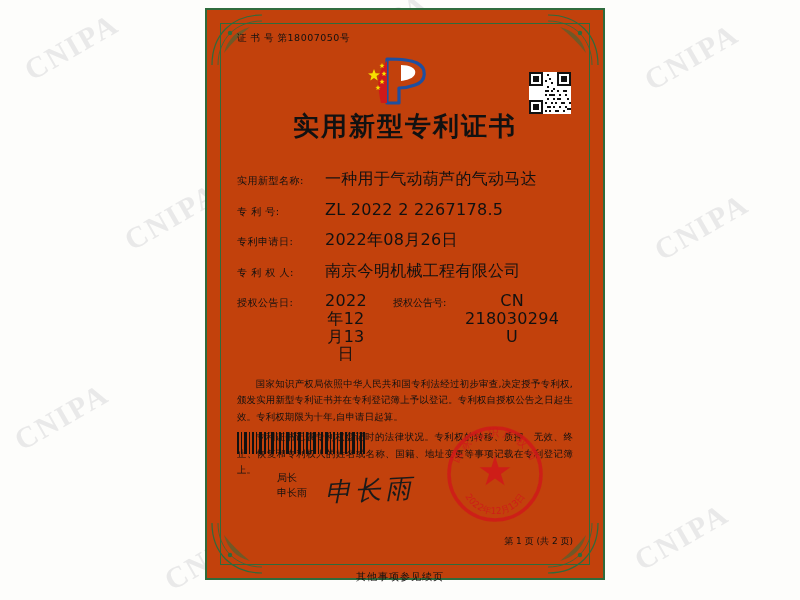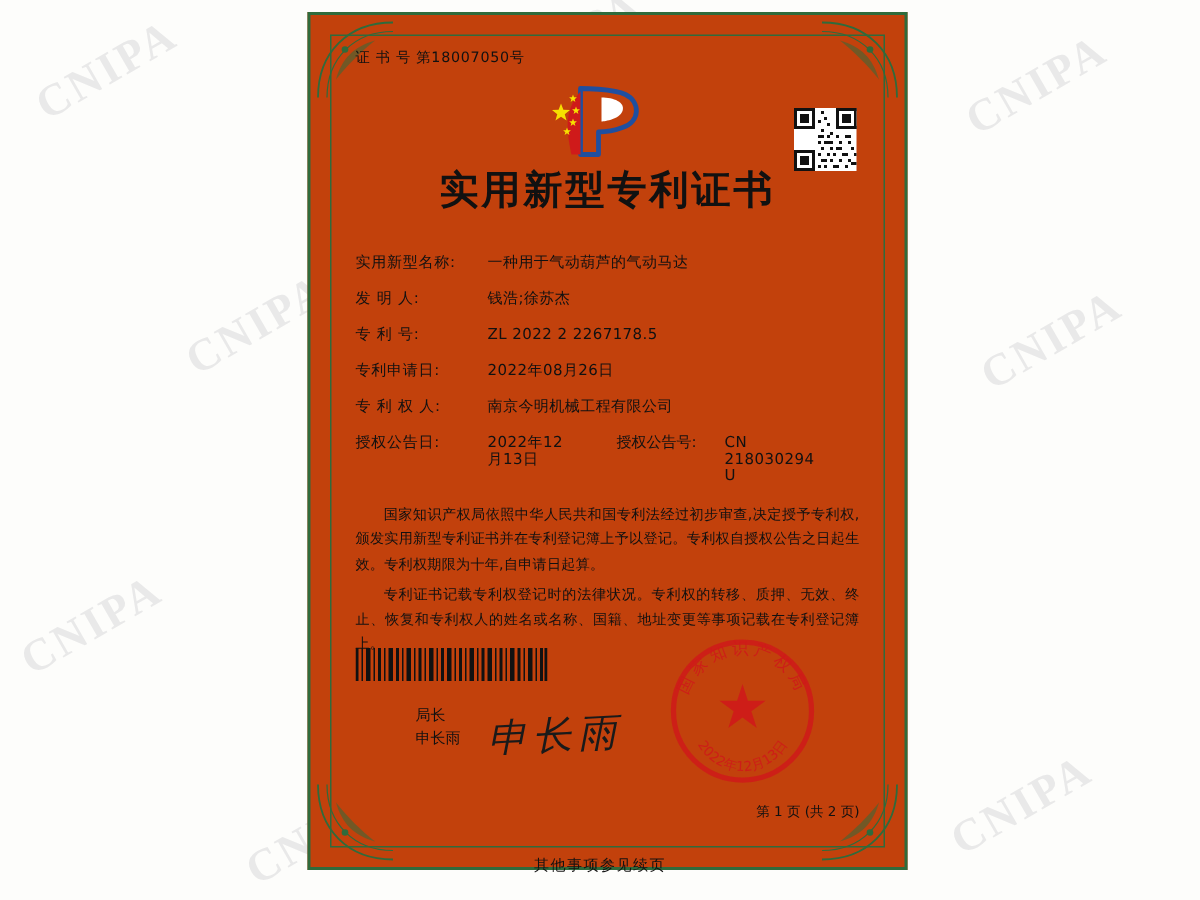--- a/index.html
+++ b/index.html
@@ -118,22 +118,23 @@
     margin-bottom: 13px;
   }
   .flabel {
     width: 88px;
     flex: 0 0 88px;
     font-size: 10px;
     letter-spacing: 0.5px;
     white-space: nowrap;
   }
   .fvalue {
-    font-size: 10px;
+    font-size: 16px;
     letter-spacing: 0.3px;
+    text-align: center;
   }
   .frow.two .fvalue { margin-right: 26px; }
   .flabel2 {
     width: 72px;
     flex: 0 0 72px;
     font-size: 10px;
     white-space: nowrap;
   }
   .para {
     margin-top: 6px;
@@ -315,24 +316,20 @@
       </div>
 
       <div class="title">实用新型专利证书</div>
 
       <div class="fields">
         <div class="frow">
           <div class="flabel">实用新型名称:</div>
           <div class="fvalue">一种用于气动葫芦的气动马达</div>
         </div>
         <div class="frow">
-          <div class="flabel">发  明  人:</div>
-          <div class="fvalue">钱浩;徐苏杰</div>
-        </div>
-        <div class="frow">
           <div class="flabel">专  利  号:</div>
           <div class="fvalue">ZL 2022 2 2267178.5</div>
         </div>
         <div class="frow">
           <div class="flabel">专利申请日:</div>
           <div class="fvalue">2022年08月26日</div>
         </div>
         <div class="frow">
           <div class="flabel">专  利  权  人:</div>
           <div class="fvalue">南京今明机械工程有限公司</div>

